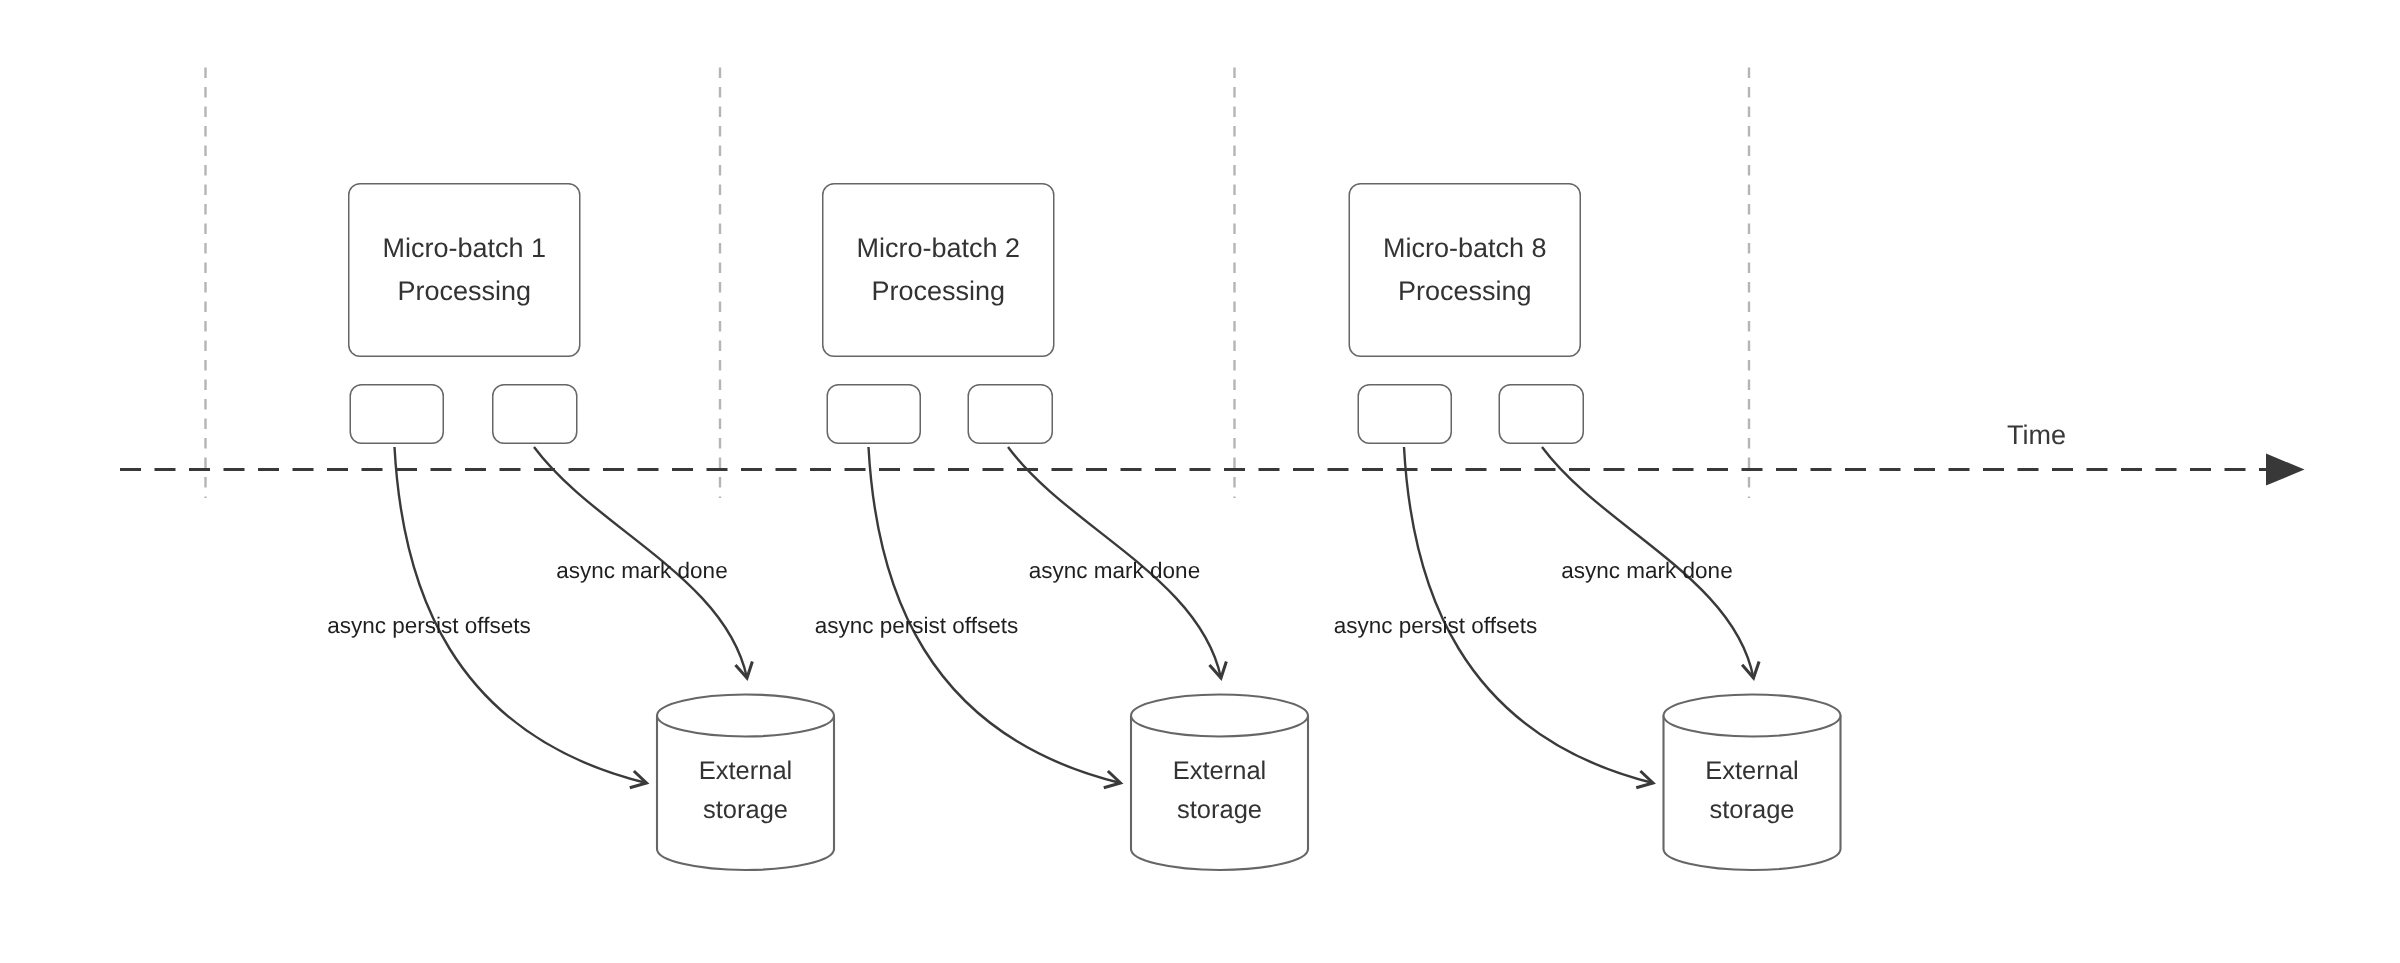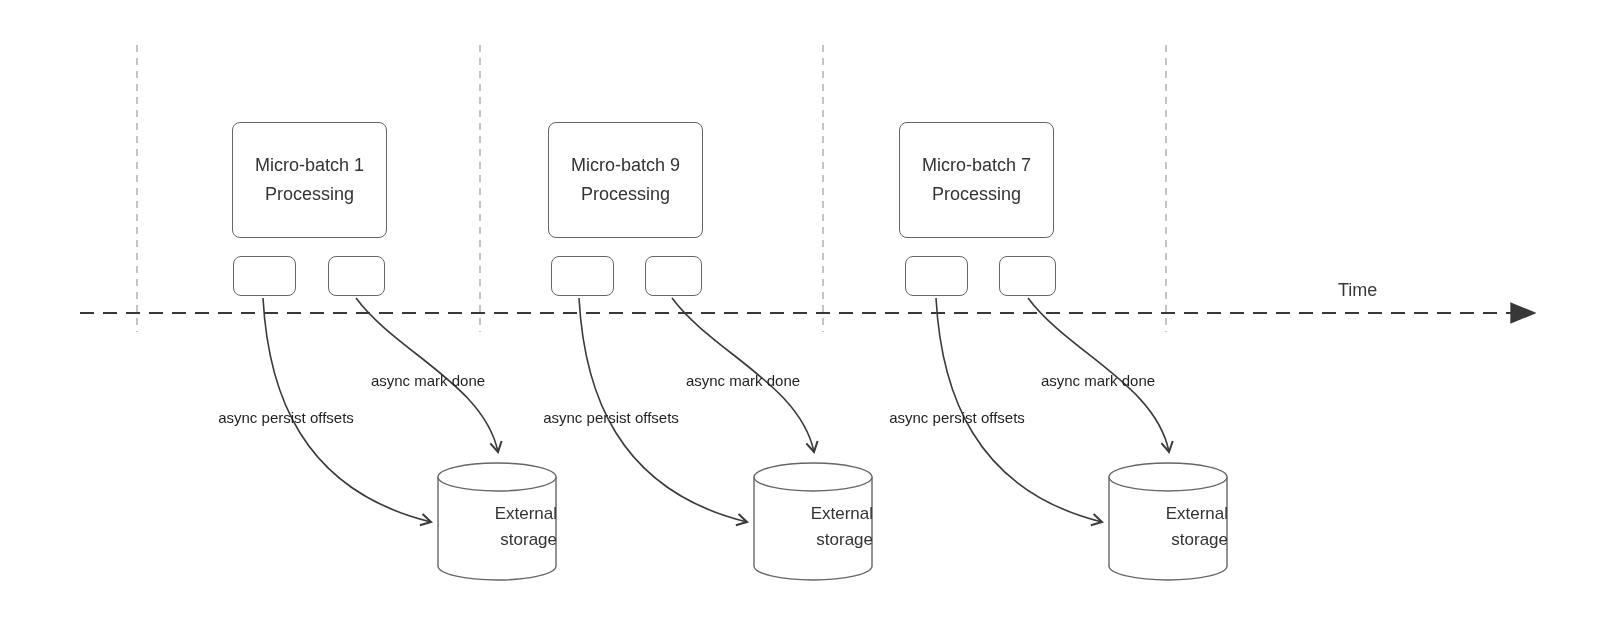--- a/index.html
+++ b/index.html
@@ -37,21 +37,21 @@
     position: absolute; top: 256px; width: 63px; height: 40px;
     border: 1.5px solid var(--node-border, #666666); border-radius: 8px;
     background: #ffffff;
   }
   .small-box.b { width: 57px; }
   .flow-label {
     position: absolute; width: 240px; text-align: center;
     font-size: 15px; font-weight: 400; color: #1f1f1f; white-space: nowrap;
   }
   .storage-label {
-    position: absolute; top: 501px; width: 120px; text-align: right;
+    position: absolute; top: 501px; width: 120px; text-align: center;
     font-size: 17px; line-height: 26px; color: var(--node-text, #333333);
   }
   .time-label {
     position: absolute; left: 1338px; top: 256px;
     font-size: 18px; color: #383838; margin-top: 24px;
   }
 </style>
 </head>
 <body>
 
@@ -108,34 +108,34 @@
   <div class="small-box a" style="left:233px"></div>
   <div class="small-box b" style="left:328px"></div>
   <div class="flow-label" style="left:166px; top:409px">async persist offsets</div>
   <div class="flow-label" style="left:308px; top:372px">async mark done</div>
   <div class="storage-label" style="left:437px">
     <div>External</div>
     <div>storage</div>
   </div>
 
   <div class="proc-box" style="left:548px">
-    <div>Micro-batch 9</div>
+    <div>Micro-batch 2</div>
     <div>Processing</div>
   </div>
   <div class="small-box a" style="left:551px"></div>
   <div class="small-box b" style="left:645px"></div>
   <div class="flow-label" style="left:491px; top:409px">async persist offsets</div>
   <div class="flow-label" style="left:623px; top:372px">async mark done</div>
   <div class="storage-label" style="left:753px">
     <div>External</div>
     <div>storage</div>
   </div>
 
   <div class="proc-box" style="left:899px">
-    <div>Micro-batch 7</div>
+    <div>Micro-batch 8</div>
     <div>Processing</div>
   </div>
   <div class="small-box a" style="left:905px"></div>
   <div class="small-box b" style="left:999px"></div>
   <div class="flow-label" style="left:837px; top:409px">async persist offsets</div>
   <div class="flow-label" style="left:978px; top:372px">async mark done</div>
   <div class="storage-label" style="left:1108px">
     <div>External</div>
     <div>storage</div>
   </div>

